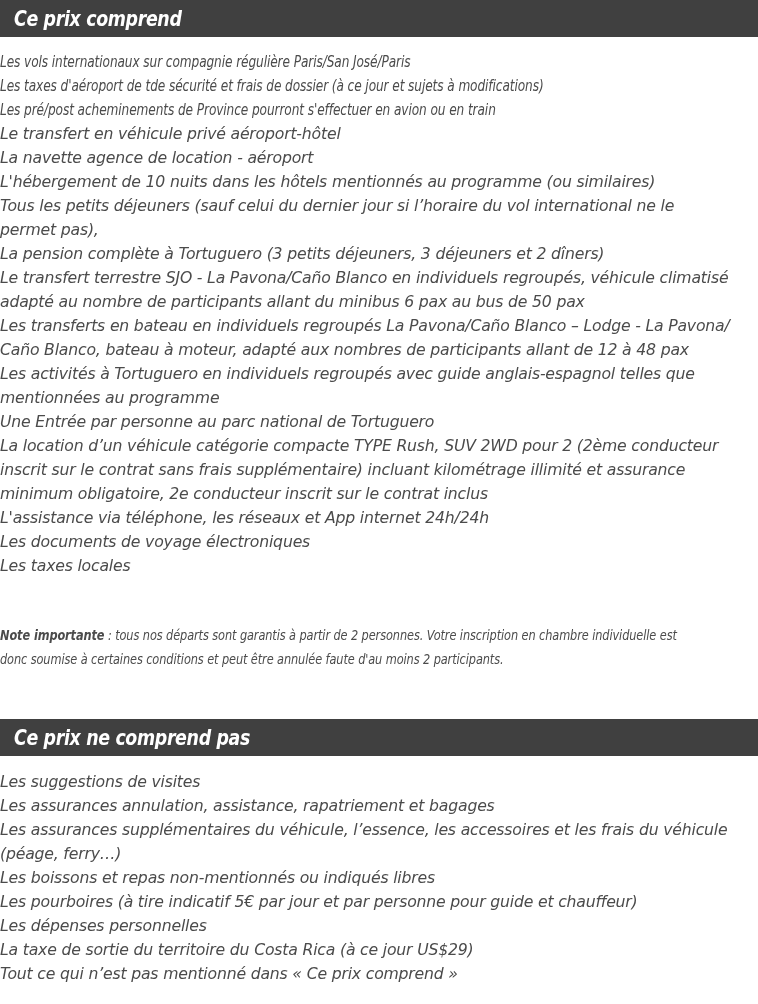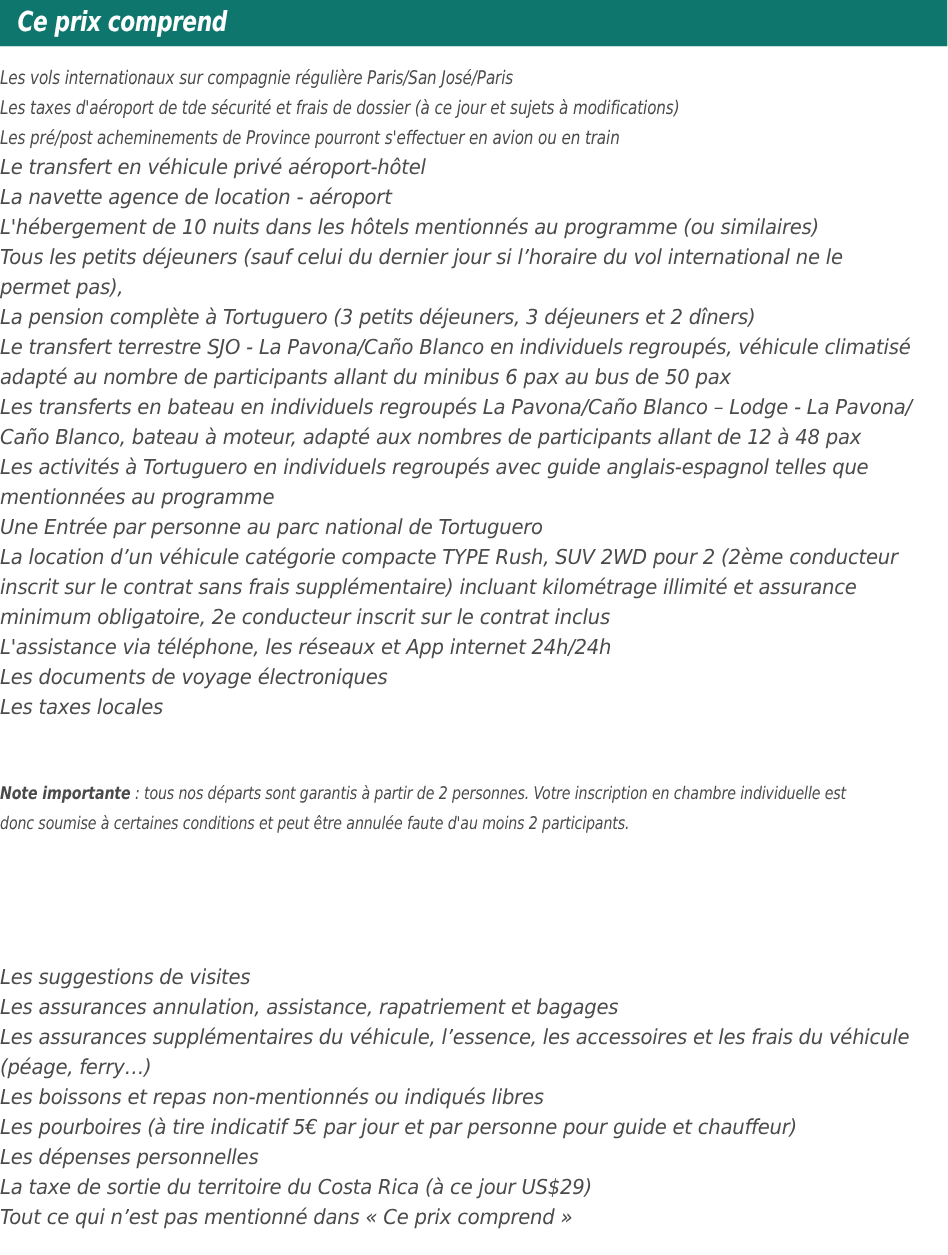--- a/index.html
+++ b/index.html
@@ -20,21 +20,21 @@
     width: 758px;
     height: 1004px;
     position: relative;
     overflow: hidden;
   }
 
   
   .section-banner {
     width: 758px;
     height: 37px;
-    background: #0f766e;
+    background: #404040;
     display: flex;
     align-items: center;
     box-sizing: border-box;
     padding-left: 14px;
   }
   .section-banner .banner-title {
     color: #ffffff;
     font-family: "DejaVu Sans Condensed", "Liberation Sans Narrow", "Liberation Sans", sans-serif;
     font-style: italic;
     font-weight: bold;
@@ -159,20 +159,23 @@
     <li class="norm">L'assistance via téléphone, les réseaux et App internet 24h/24h</li>
     <li class="norm">Les documents de voyage électroniques</li>
     <li class="norm">Les taxes locales</li>
   </ul>
 
   <div id="note-block">
     <p><span class="note-lead">Note importante</span><span> : tous nos départs sont garantis à partir de 2 personnes. Votre inscription en chambre individuelle est</span></p>
     <p>donc soumise à certaines conditions et peut être annulée faute d'au moins 2 participants.</p>
   </div>
 
+  <div id="banner-excluded" class="section-banner">
+    <span class="banner-title">Ce prix ne comprend pas</span>
+  </div>
 
   <ul id="excluded-list" class="list-block">
     <li class="norm">Les suggestions de visites</li>
     <li class="norm">Les assurances annulation, assistance, rapatriement et bagages</li>
     <li class="norm">Les assurances supplémentaires du véhicule, l’essence, les accessoires et les frais du véhicule</li>
     <li class="norm">(péage, ferry…)</li>
     <li class="norm">Les boissons et repas non-mentionnés ou indiqués libres</li>
     <li class="norm">Les pourboires (à tire indicatif 5€ par jour et par personne pour guide et chauffeur)</li>
     <li class="norm">Les dépenses personnelles</li>
     <li class="norm">La taxe de sortie du territoire du Costa Rica (à ce jour US$29)</li>

